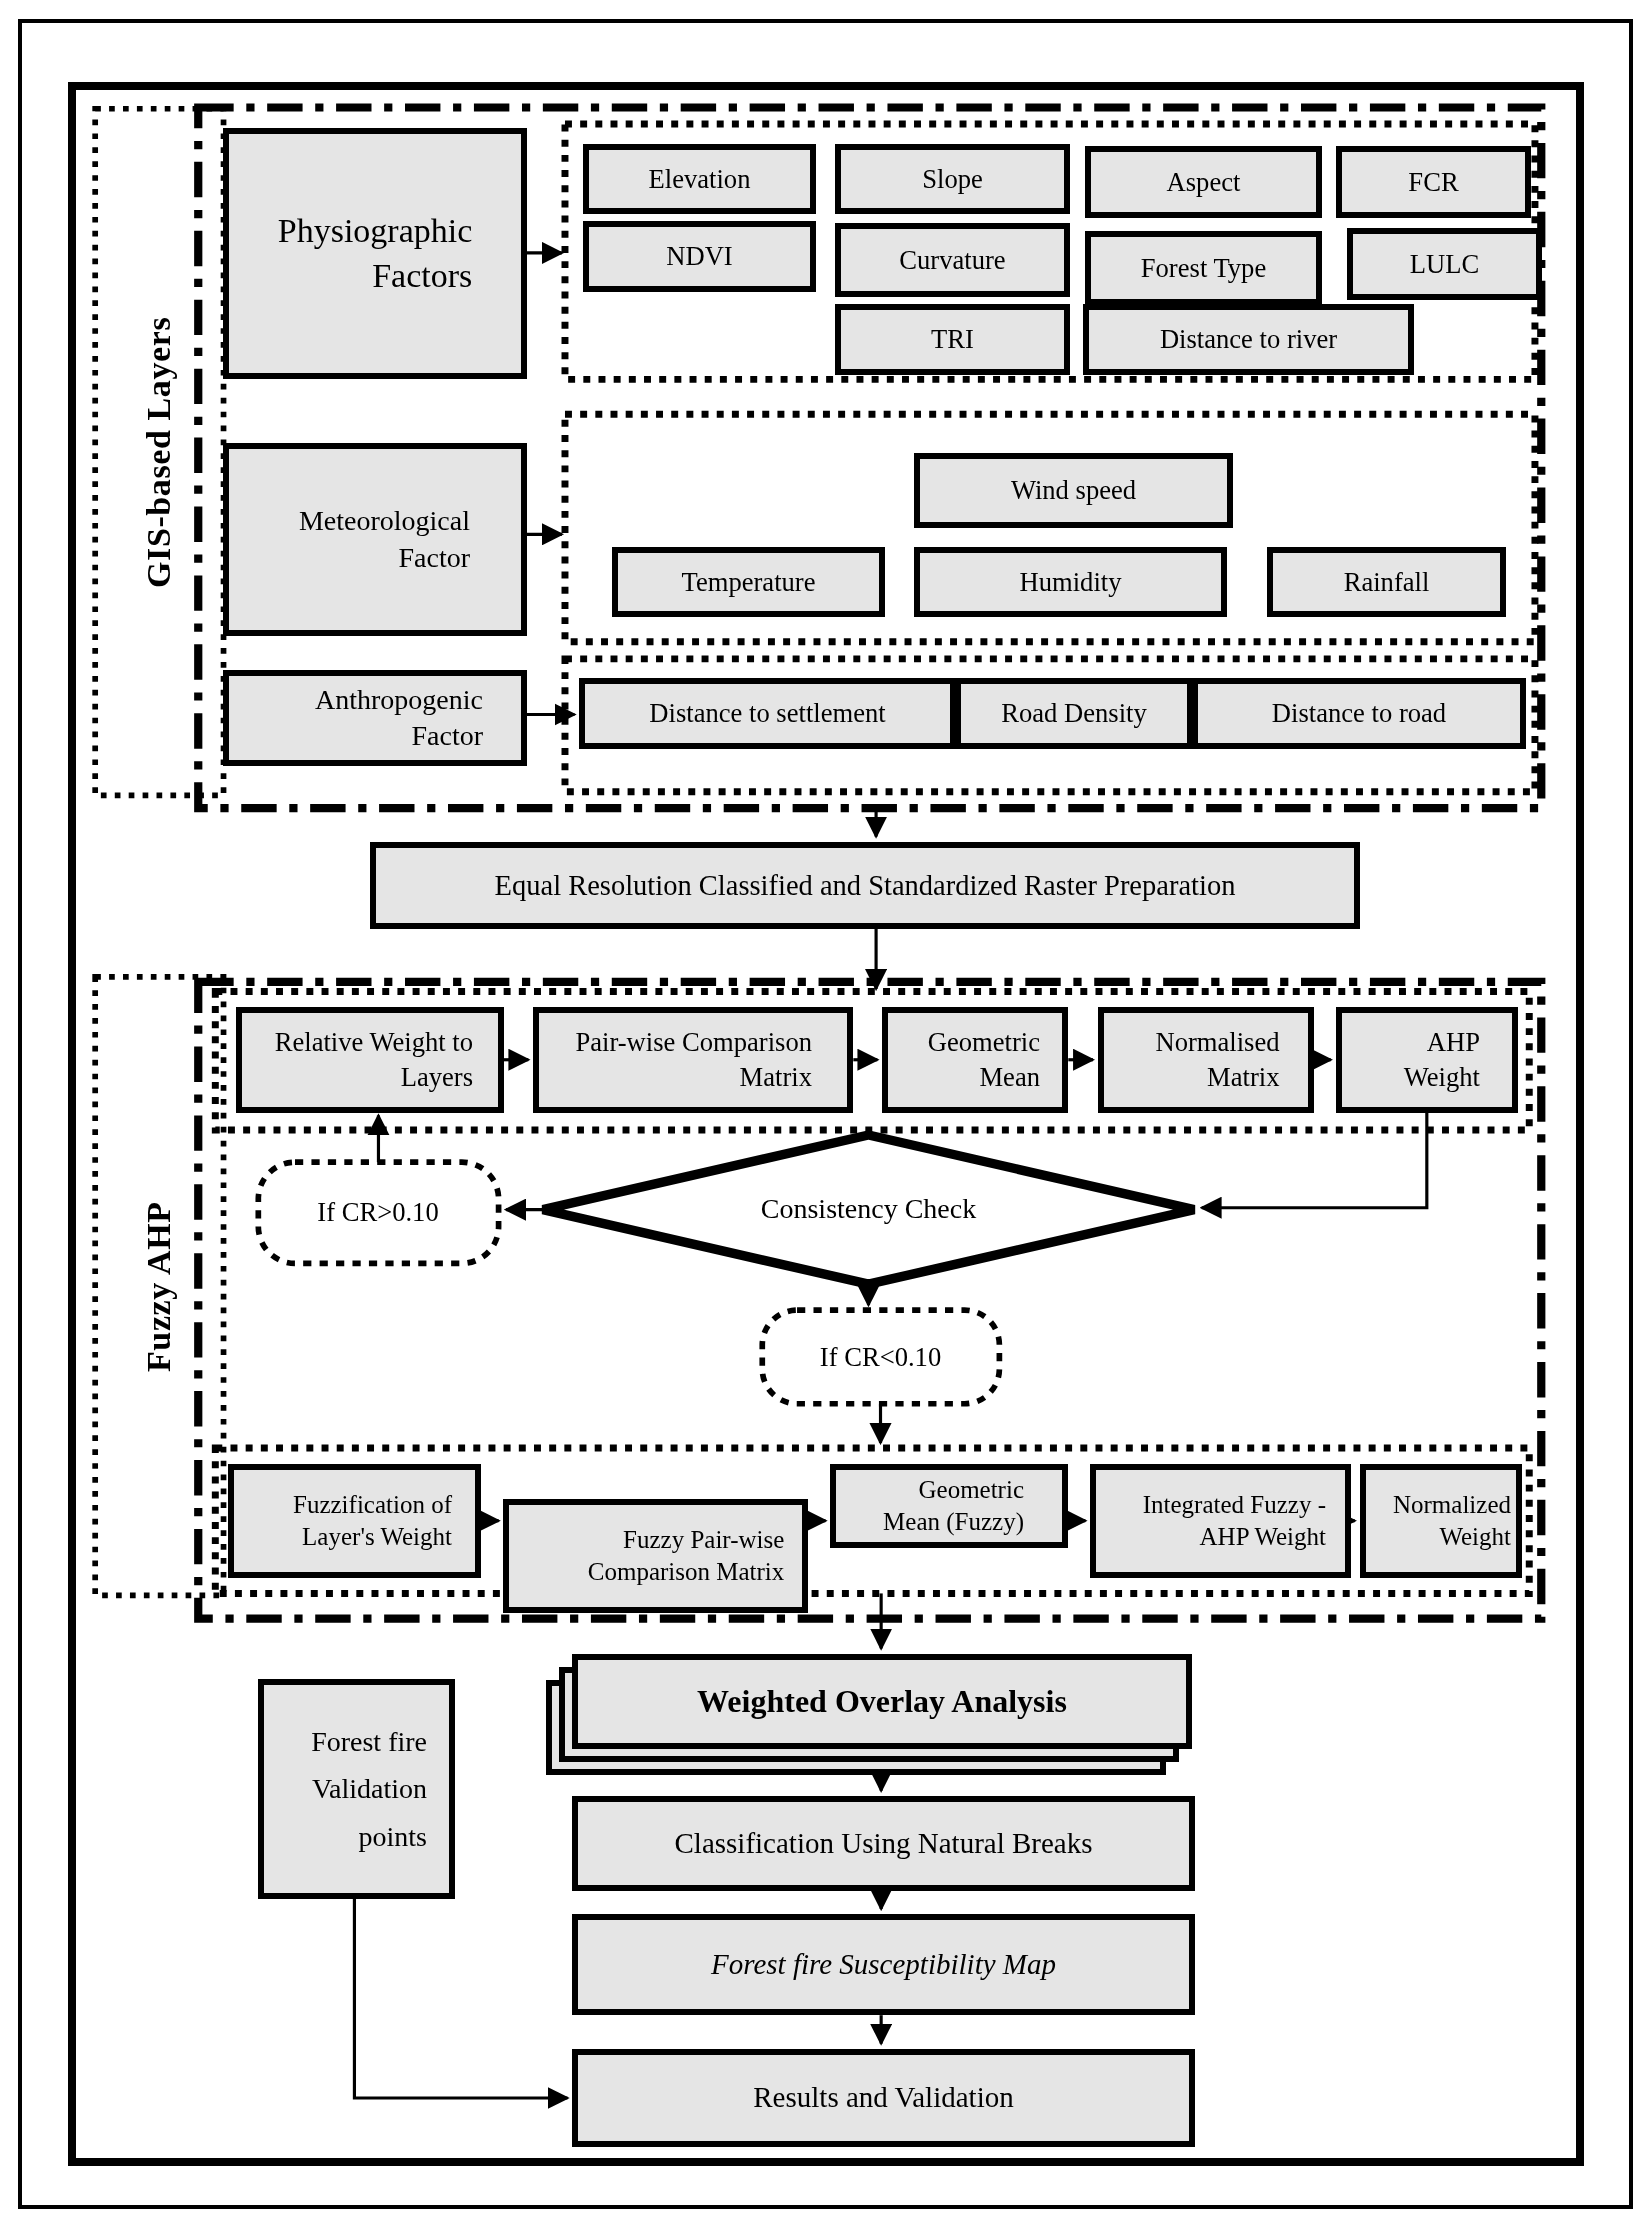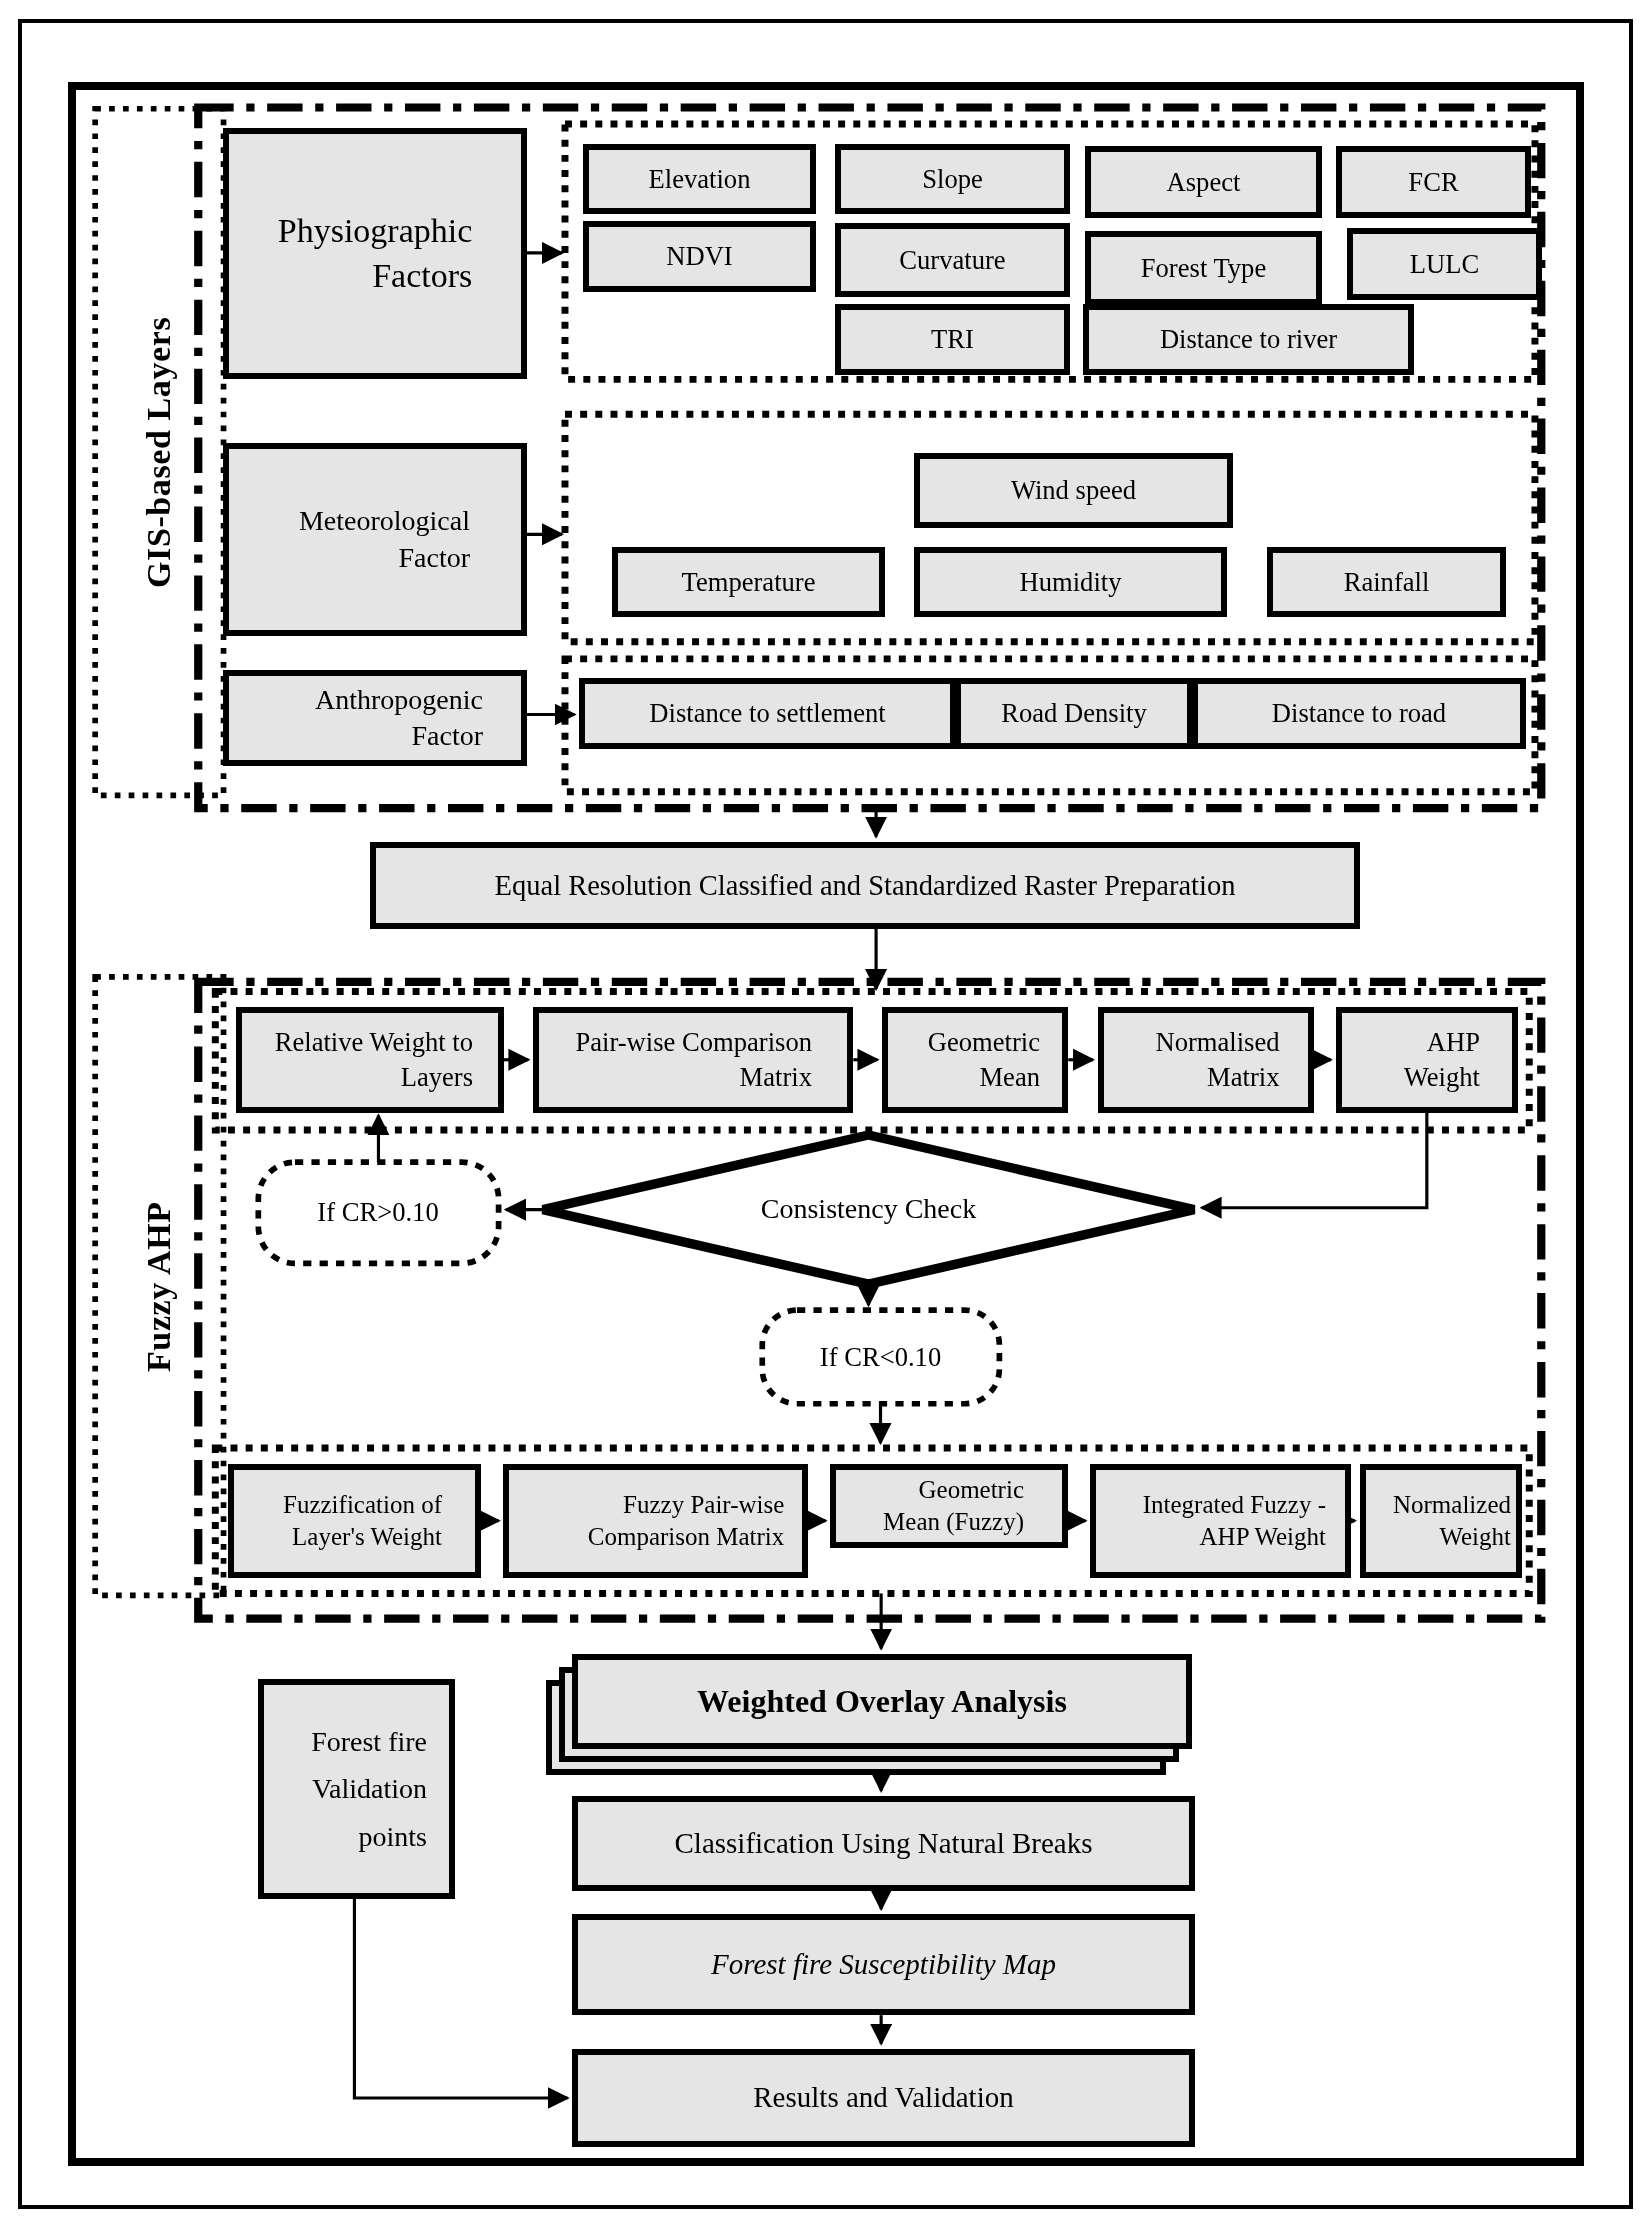--- a/index.html
+++ b/index.html
@@ -117,22 +117,22 @@
   <div class="box" style="left:236px; top:1007px; width:268px; height:106px; padding:0 25px;">Relative Weight to Layers</div>
   <div class="box" style="left:533px; top:1007px; width:320px; height:106px; padding:0 35px;">Pair-wise Comparison Matrix</div>
   <div class="box" style="left:882px; top:1007px; width:186px; height:106px; padding:0 22px;">Geometric Mean</div>
   <div class="box" style="left:1098px; top:1007px; width:216px; height:106px; padding:0 28.5px;">Normalised Matrix</div>
   <div class="box" style="left:1336px; top:1007px; width:182px; height:106px; padding:0 32px;">AHP Weight</div>
 
   <div class="plain" style="left:258px; top:1162px; width:240px; height:101px;">If CR&gt;0.10</div>
   <div class="plain" style="left:647px; top:1178px; width:443px; height:63px; font-size:28px;">Consistency Check</div>
   <div class="plain" style="left:762px; top:1310px; width:237px; height:94px;">If CR&lt;0.10</div>
 
-  <div class="box" style="left:228px; top:1464px; width:253px; height:114px; font-size:25px; padding:0 33px;">Fuzzification of Layer's Weight</div>
-  <div class="box" style="left:503px; top:1464px; width:305px; height:114px; font-size:25px; padding:0 17.7px;">Fuzzy Pair-wise Comparison Matrix</div>
+  <div class="box" style="left:228px; top:1464px; width:253px; height:114px; font-size:25px; padding:0 23px;">Fuzzification of Layer's Weight</div>
+  <div class="box" style="left:503px; top:1499px; width:305px; height:114px; font-size:25px; padding:0 17.7px;">Fuzzy Pair-wise Comparison Matrix</div>
   <div class="box" style="left:830px; top:1464px; width:238px; height:84px; font-size:25px; padding:0 38px;">Geometric Mean (Fuzzy)</div>
   <div class="box" style="left:1090px; top:1464px; width:261px; height:114px; font-size:25px; padding:0 19px;">Integrated Fuzzy -AHP Weight</div>
   <div class="box" style="left:1360px; top:1464px; width:162px; height:114px; font-size:25px; padding:0 5px;">Normalized Weight</div>
 
   <div class="box" style="left:258px; top:1679px; width:197px; height:220px; font-size:28px; line-height:1.7; padding:0 22px;">Forest fire Validation points</div>
 
   <div class="box" style="left:546px; top:1680px; width:620px; height:95px;"></div>
   <div class="box" style="left:559px; top:1667px; width:620px; height:95px;"></div>
   <div class="box bold" style="left:572px; top:1654px; width:620px; height:95px; font-size:32px;">Weighted Overlay Analysis</div>
 

